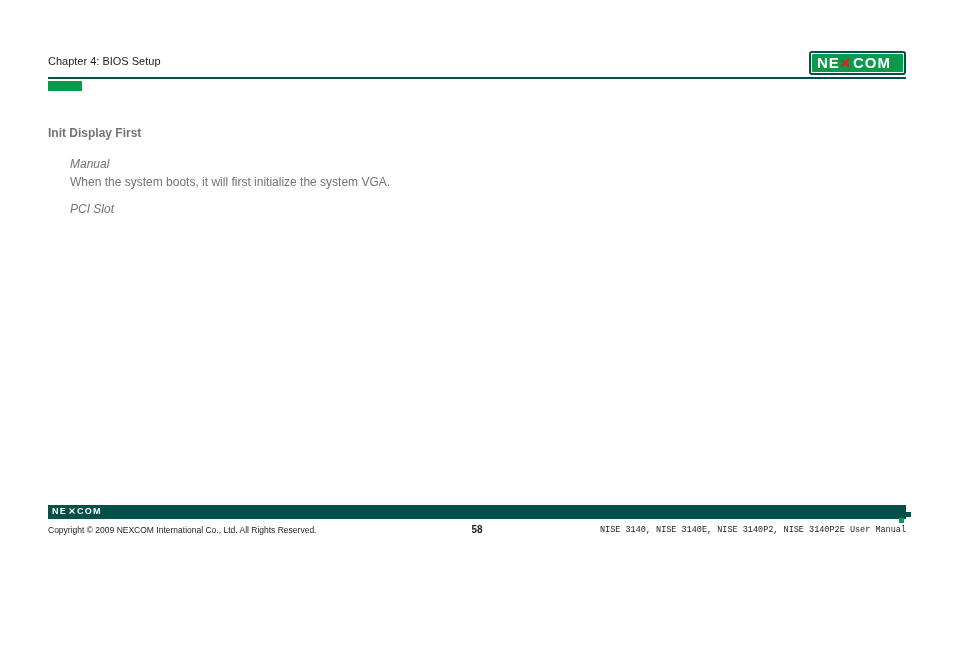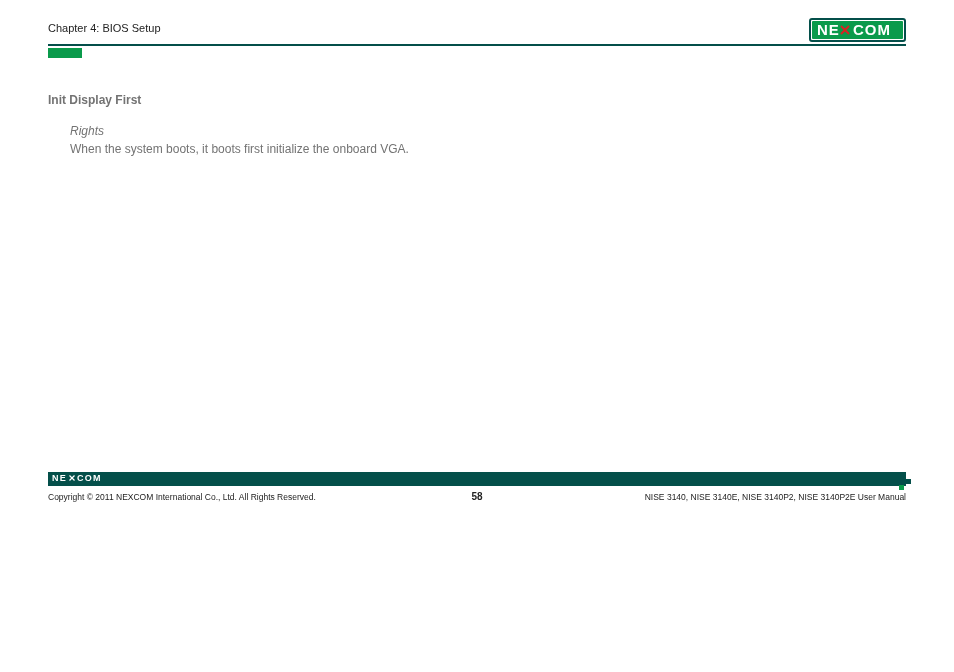--- a/index.html
+++ b/index.html
@@ -1,37 +1,37 @@
 <!DOCTYPE html>
 <html><head>
 <meta charset="utf-8">
 <style>
   * { box-sizing: border-box; margin: 0; padding: 0; }
   html, body { width: 954px; height: 672px; background: #fff; font-family: Arial, Helvetica, sans-serif; color: #1a1a1a; }
-  .page { position: relative; width: 954px; height: 528px; }
+  .page { position: relative; width: 954px; height: 528px; margin-top: 33px; }
   .header { position: absolute; left: 48px; right: 48px; top: 22px; }
   .chapter { font-size: 11px; color: #222; }
   .logo-top { position: absolute; right: 0; top: -4px; width: 97px; height: 24px; }
   .hr-top { position: absolute; left: 48px; right: 48px; top: 44px; height: 2px; background: #044f4a; }
   .tab { position: absolute; left: 48px; top: 48px; width: 34px; height: 10px; background: #0a9a4b; }
   .content { position: absolute; left: 48px; top: 92px; width: 500px; font-size: 12px; color: #737373; line-height: 1.45; }
   .section-title { font-weight: bold; font-size: 12px; margin-bottom: 14px; }
   .option { margin-left: 22px; margin-bottom: 10px; }
   .option-name { font-style: italic; }
   .footer-bar { position: absolute; left: 48px; right: 48px; bottom: 42px; height: 14px; background: #044f4a; }
   .footer-logo { position: absolute; left: 52px; bottom: 44px; width: 58px; height: 12px; }
   .footer-logo .lg-text { fill: #fff; font: bold 9px Arial; letter-spacing: 1.2px; }
   .footer-dots { position: absolute; right: 48px; bottom: 42px; width: 14px; height: 14px; }
   .footer-dots .sq { position:absolute; width:5px; height:5px; background:#044f4a; }
   .footer-dots .a { right: -5px; bottom: 2px; }
   .footer-dots .b { right: 2px; bottom: -4px; background:#0a9a4b;}
   .footer-row { position: absolute; left: 48px; right: 48px; bottom: 26px; font-size: 8.5px; color: #222; }
   .copyright { position: absolute; left: 0; bottom: 0; }
   .pagenum { position: absolute; left: 0; right: 0; bottom: 0; text-align: center; font-weight: bold; font-size: 10px; }
-  .manual { position: absolute; right: 0; bottom: 0; }
+  .manual { position: absolute; right: 0; bottom: 0; font-family: Liberation Mono, monospace; }
   
   .logo-top .lg-bg { fill: #0a9a4b; }
   .logo-top .lg-text { fill: #fff; font: bold 15px Arial; letter-spacing: 1px; }
   .logo-top .lg-border { fill: none; stroke: #044f4a; stroke-width: 2; }
 </style>
 </head>
 <body>
 <div class="page">
 
   <div class="header">
@@ -46,40 +46,41 @@
       </g>
       <text class="lg-text" x="44" y="17">COM</text>
     </svg>
   </div>
   <div class="hr-top"></div>
   <div class="tab"></div>
 
   <div class="content">
     <div class="section-title">Init Display First</div>
     <div class="option">
-      <div class="option-name">Rights</div>
-      <div class="option-desc">When the system boots, it boots first initialize the onboard VGA.</div>
+      <div class="option-name">Manual</div>
+      <div class="option-desc">When the system boots, it will first initialize the system VGA.</div>
     </div>
     <div class="option">
+      <div class="option-name">PCI Slot</div>
     </div>
   </div>
 
   <div class="footer-bar"></div>
   <svg class="footer-logo" viewBox="0 0 58 12">
     <text class="lg-text" x="0" y="9">NE</text>
     <g transform="translate(20,6)">
       <line x1="-2.5" y1="-2.5" x2="2.5" y2="2.5" stroke="#fff" stroke-width="1.3"></line>
       <line x1="-2.5" y1="2.5" x2="2.5" y2="-2.5" stroke="#fff" stroke-width="1.3"></line>
     </g>
     <text class="lg-text" x="25" y="9">COM</text>
   </svg>
   <div class="footer-dots">
     <div class="sq a"></div>
       <div class="sq b"></div>
   </div>
 
   <div class="footer-row">
-    <div class="copyright">Copyright © 2011 NEXCOM International Co., Ltd. All Rights Reserved.</div>
+    <div class="copyright">Copyright © 2009 NEXCOM International Co., Ltd. All Rights Reserved.</div>
     <div class="pagenum">58</div>
     <div class="manual">NISE 3140, NISE 3140E, NISE 3140P2, NISE 3140P2E User Manual</div>
   </div>
 
 </div>
 
 </body></html>

